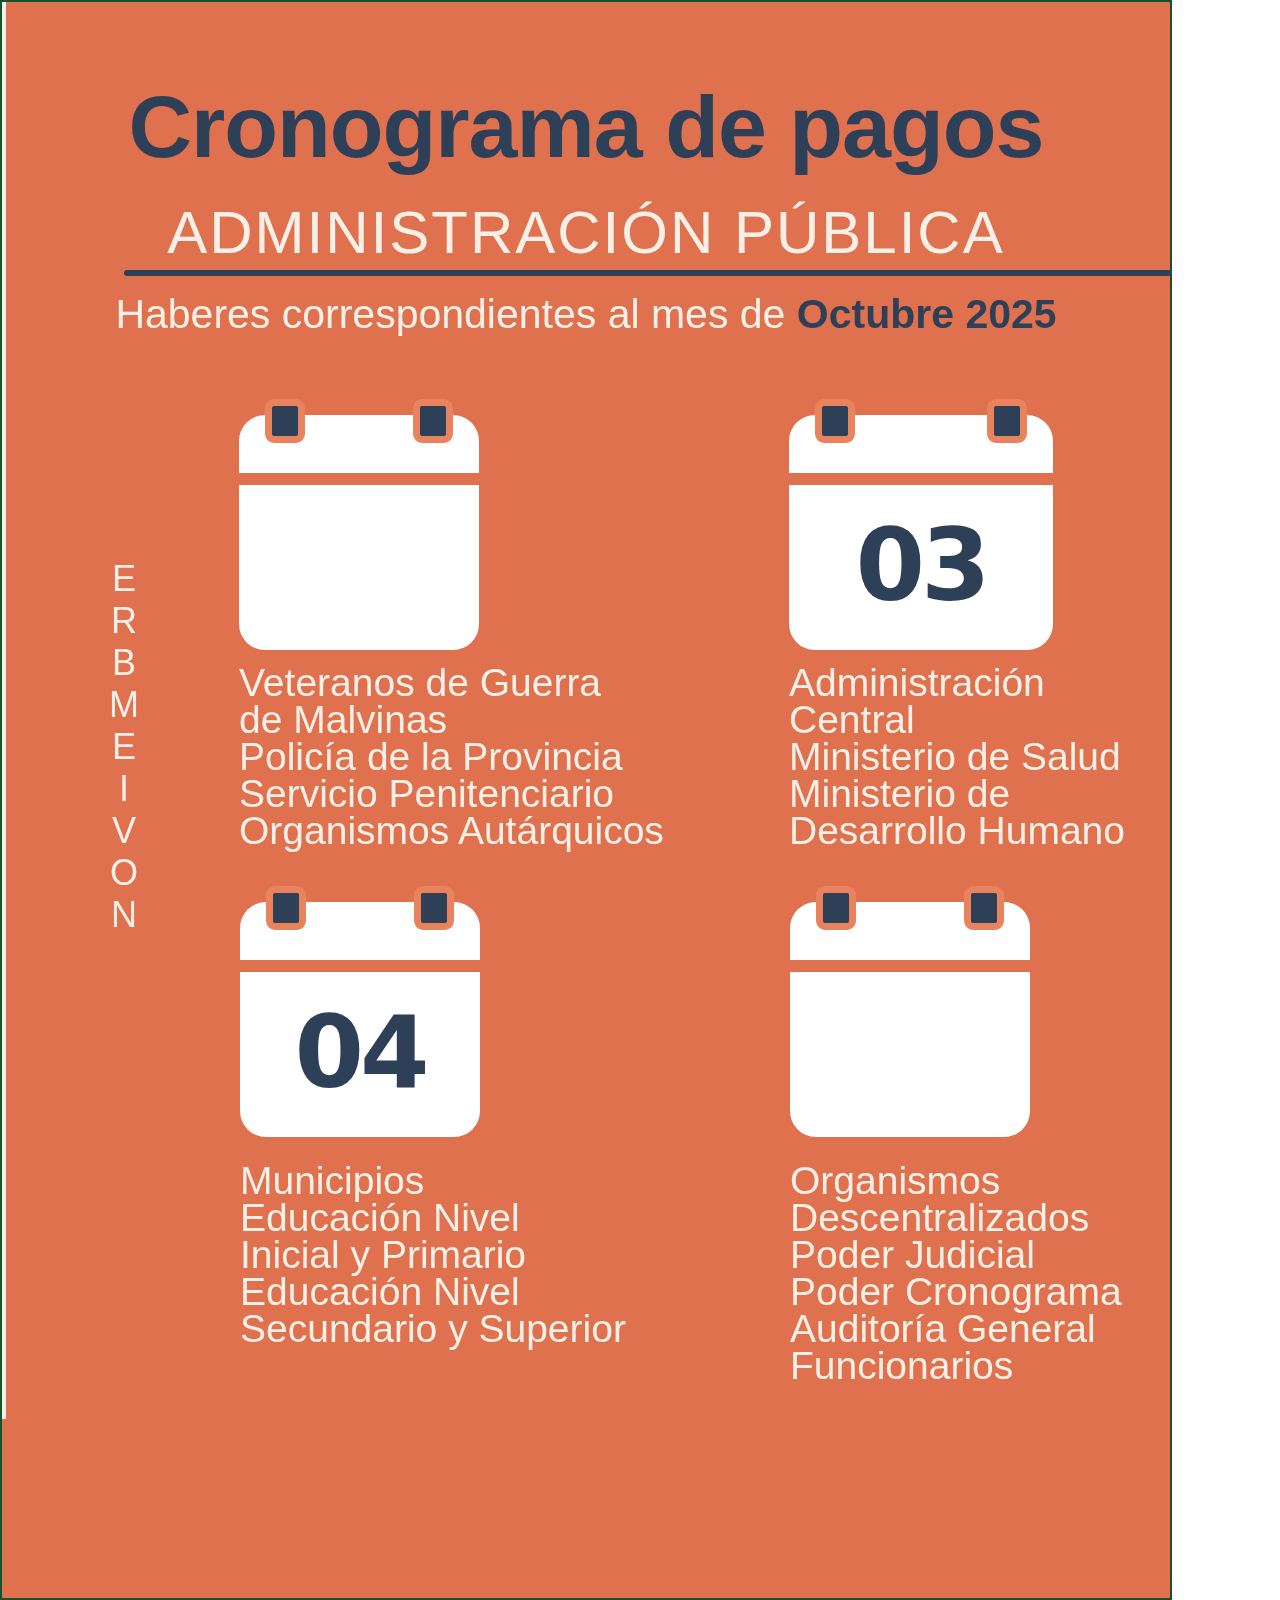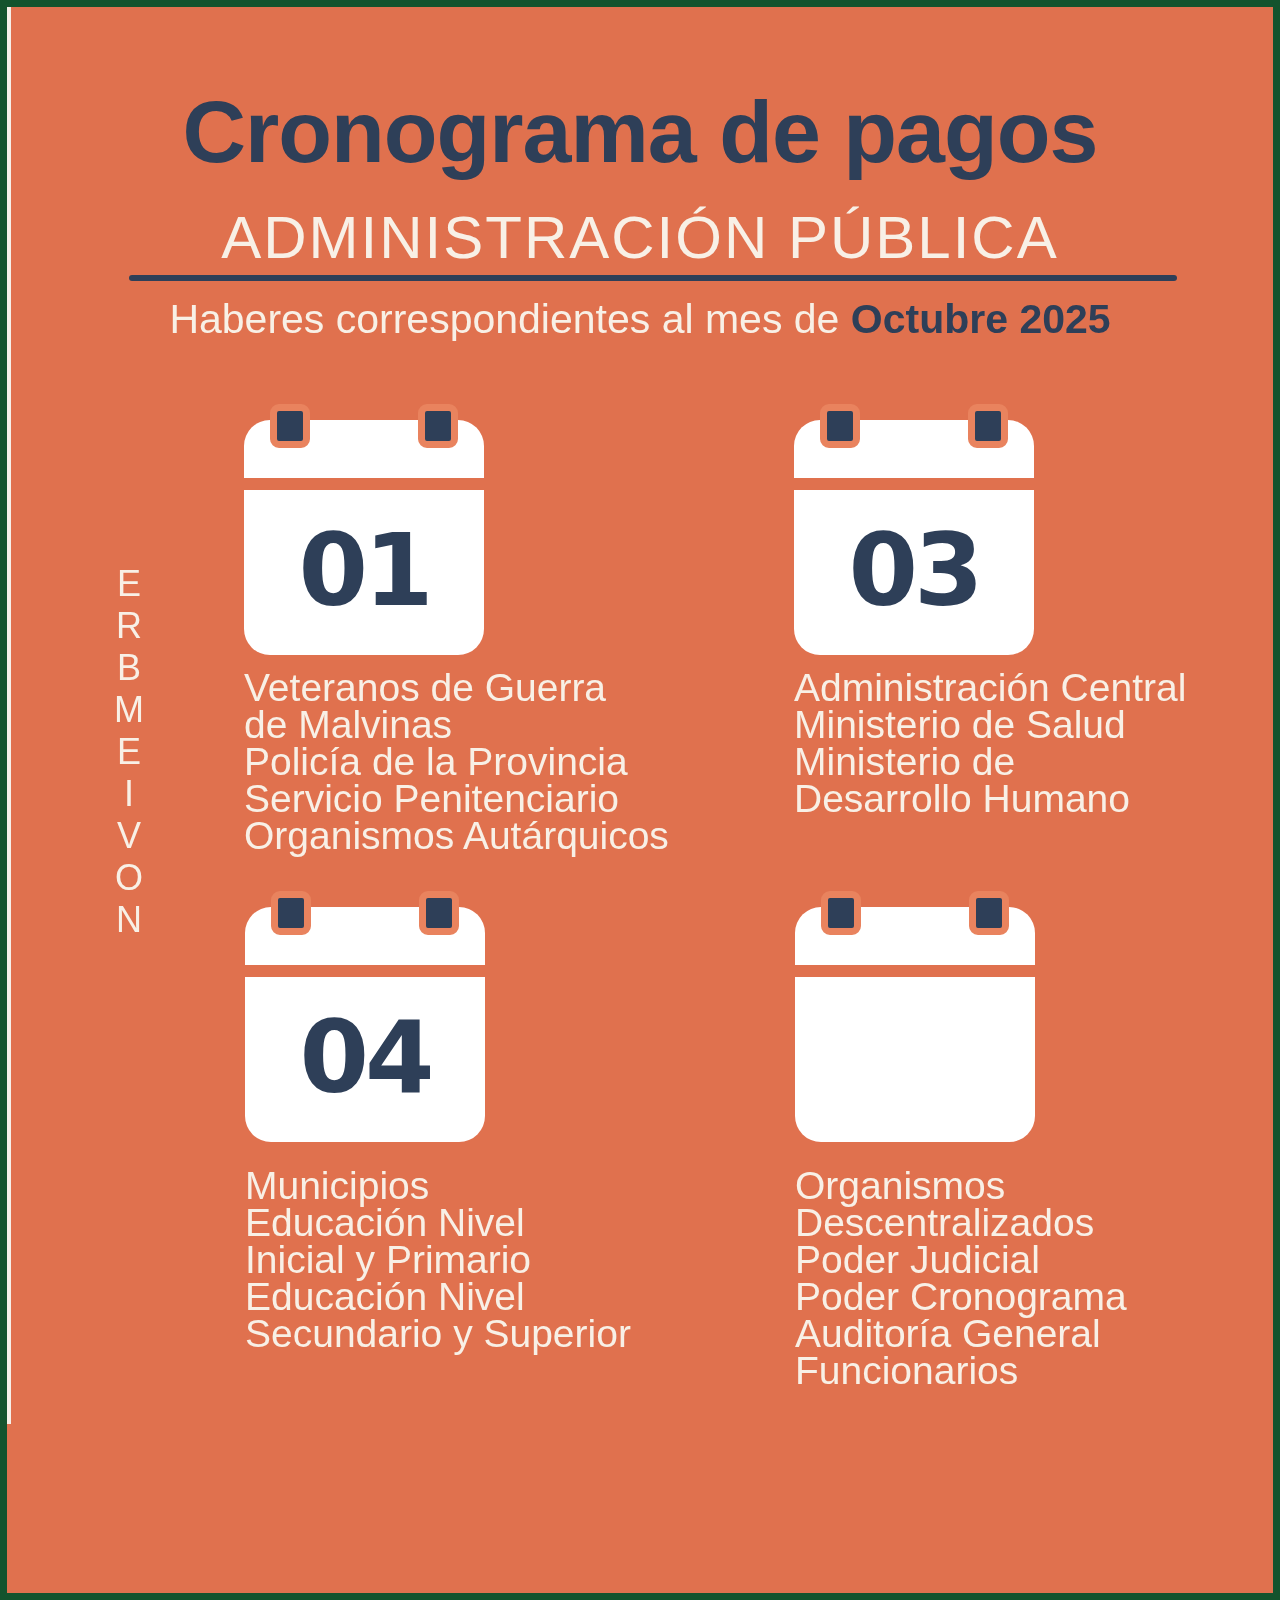--- a/index.html
+++ b/index.html
@@ -1,20 +1,20 @@
 <!DOCTYPE html>
 <html><head>
 <meta charset="utf-8">
 <style>
   html,body{margin:0;padding:0;background:#ffffff;}
   .page{
     position:relative;
-    width:1280px;height:1600px;
+    width:1172px;height:1600px;
     box-sizing:border-box;
-    border:7px solid #14532d;
+    border:2px solid #14532d;
     background:var(--background,#E0714E);
     font-family:"Liberation Sans",sans-serif;
     overflow:hidden;
   }
   .edge-strip{position:absolute;left:0;top:0;width:4px;height:1417px;background:#F6EFE8;}
 
   .title{
     position:absolute;top:74px;left:0;width:100%;
     text-align:center;font-size:88px;font-weight:bold;
     color:var(--navy,#2E3F58);letter-spacing:-1px;
@@ -56,21 +56,21 @@
   }
   .ring.left{left:26px;}
   .ring.right{right:26px;}
   .day{
     position:absolute;top:70px;left:0;right:0;height:160px;
     display:flex;align-items:center;justify-content:center;
     font-family:"DejaVu Sans",sans-serif;font-weight:bold;
     font-size:100px;letter-spacing:-4px;color:var(--navy,#2E3F58);
   }
   .c1{left:237px;top:413px;}
-  .c2{left:787px;top:413px;}
+  .c2{left:787px;top:413px;padding-left:24px;}
   .c3{left:238px;top:900px;}
   .c4{left:788px;top:900px;}
 
   .plist{
     position:absolute;font-size:39px;line-height:37px;
     color:var(--cream,#F8F0E6);white-space:pre-line;
   }
   .l1{left:237px;top:662px;}
   .l2{left:787px;top:662px;}
   .l3{left:238px;top:1160px;}
@@ -115,21 +115,20 @@
 E
 I
 V
 O
 N</div>
 
   <div class="calendar c1">
     <span class="ring left"></span>
     <span class="ring right"></span>
     <div class="stripe"></div>
-    <div class="day">01</div>
   </div>
   <div class="plist l1">Veteranos de Guerra
 de Malvinas
 Policía de la Provincia
 Servicio Penitenciario
 Organismos Autárquicos</div>
 
   <div class="calendar c2">
     <span class="ring left"></span>
     <span class="ring right"></span>

